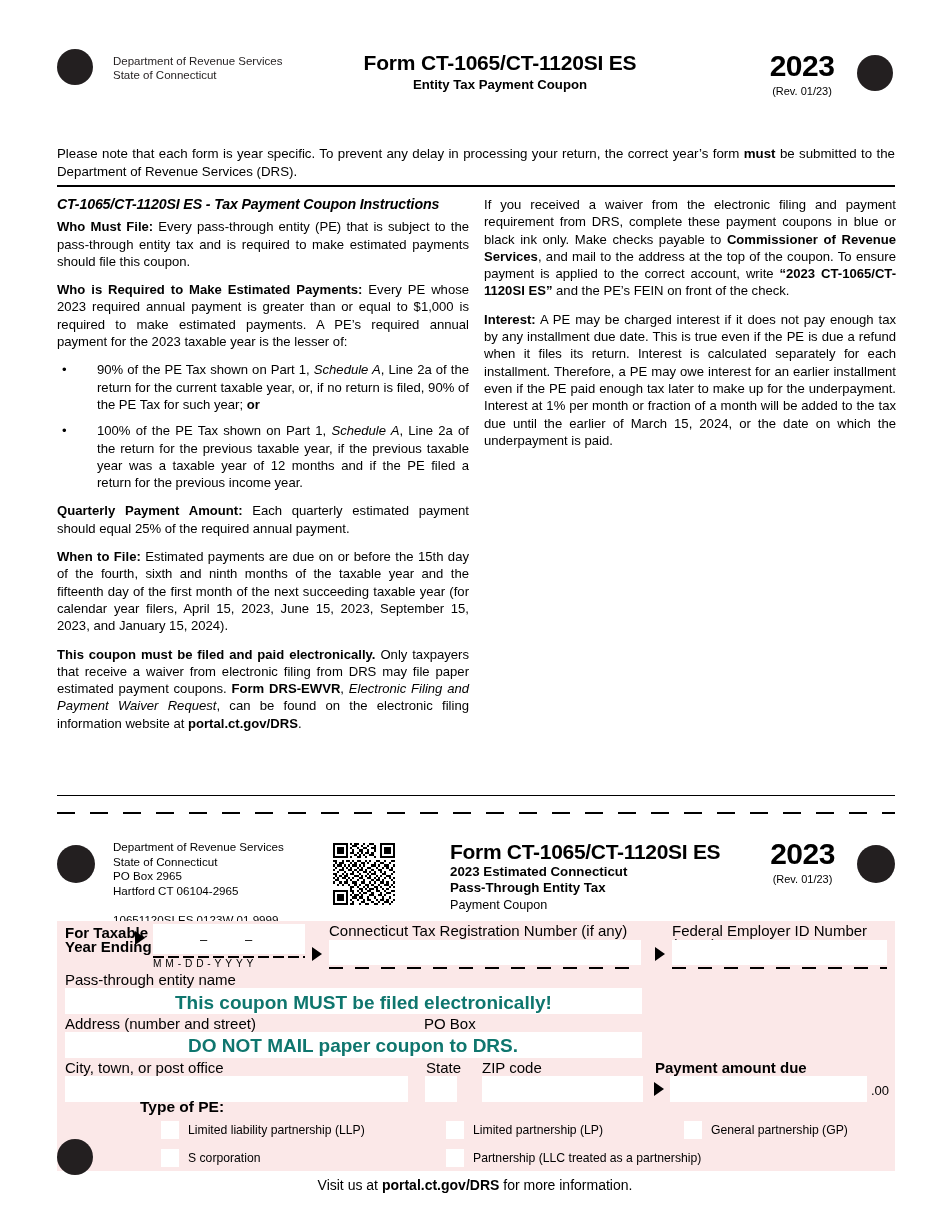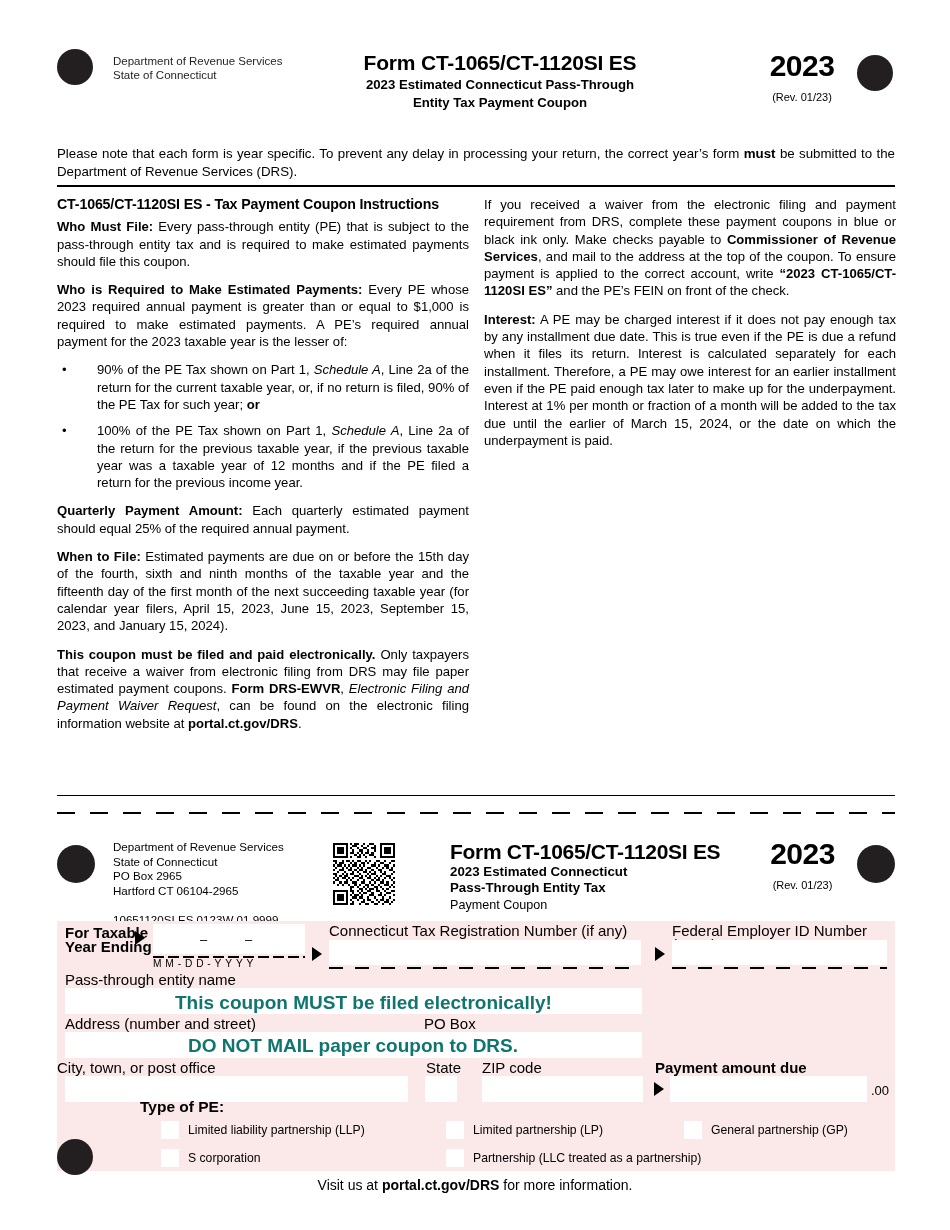--- a/index.html
+++ b/index.html
@@ -73,21 +73,21 @@
   }
   .year-big {
     font-size: 30px;
     font-weight: bold;
     letter-spacing: -0.5px;
     line-height: 32px;
   }
   .rev {
     font-size: 11px;
     line-height: 13px;
-    margin-top: 9px;
+    margin-top: 3px;
   }
 
   
   .note {
     position: absolute;
     left: 57px;
     top: 145px;
     width: 838px;
     font-size: 13.3px;
     line-height: 18px;
@@ -111,20 +111,21 @@
   }
   .col-left { left: 57px; }
   .col-right { left: 484px; }
 
   .sec-head {
     font-size: 14.2px;
     font-weight: bold;
     margin: 0 0 5px 0;
     text-align: left;
     letter-spacing: -0.15px;
+    font-style: italic;
   }
   .col p {
     margin: 0 0 11px 0;
   }
   .col p:last-child { margin-bottom: 0; }
   b { font-weight: bold; }
   i { font-style: italic; }
 
   ul.bullets {
     margin: 0 0 11px 0;
@@ -310,21 +311,20 @@
   <div class="dot" style="left:857px; top:55px; width:36px; height:36px;"></div>
 
   <div class="top-header">
     <div class="agency-block">
       <div>Department of Revenue Services</div>
       <div>State of Connecticut</div>
     </div>
 
     <div class="form-title-block">
       <div class="form-title">Form CT-1065/CT-1120SI ES</div>
-      <div class="form-subtitle">2023 Estimated Connecticut Pass-Through</div>
       <div class="form-subtitle">Entity Tax Payment Coupon</div>
     </div>
 
     <div class="year-block">
       <div class="year-big">2023</div>
       <div class="rev">(Rev. 01/23)</div>
     </div>
   </div>
 
   <div class="note">
@@ -647,21 +647,21 @@
 
     <div class="field-label" style="left:8px; top:52px;">Pass-through entity name</div>
     <div class="wbox" style="left:8px; top:67px; width:577px; height:26px;"></div>
     <div class="watermark" style="left:118px; top:71px;">This coupon MUST be filed electronically!</div>
 
     <div class="field-label" style="left:8px; top:96px;">Address (number and street)</div>
     <div class="field-label" style="left:367px; top:96px;">PO Box</div>
     <div class="wbox" style="left:8px; top:111px; width:577px; height:26px;"></div>
     <div class="watermark" style="left:131px; top:114px;">DO NOT MAIL paper coupon to DRS.</div>
 
-    <div class="field-label" style="left:0; top:140px;">City, town, or post office</div>
+    <div class="field-label" style="left:8px; top:140px;">City, town, or post office</div>
     <div class="field-label" style="left:369px; top:140px;">State</div>
     <div class="field-label" style="left:425px; top:140px;text-align:right;">ZIP code</div>
     <div class="field-label bold" style="left:598px; top:140px;">Payment amount due</div>
 
     <div class="wbox" style="left:8px; top:155px; width:343px; height:26px;"></div>
     <div class="wbox" style="left:368px; top:155px; width:32px; height:26px;"></div>
     <div class="wbox" style="left:425px; top:155px; width:161px; height:26px;"></div>
     <div class="tri" style="left:597px; top:161px;"></div>
     <div class="wbox" style="left:613px; top:155px; width:197px; height:26px;"></div>
     <div class="cents" style="left:814px; top:162px;">.00</div>

